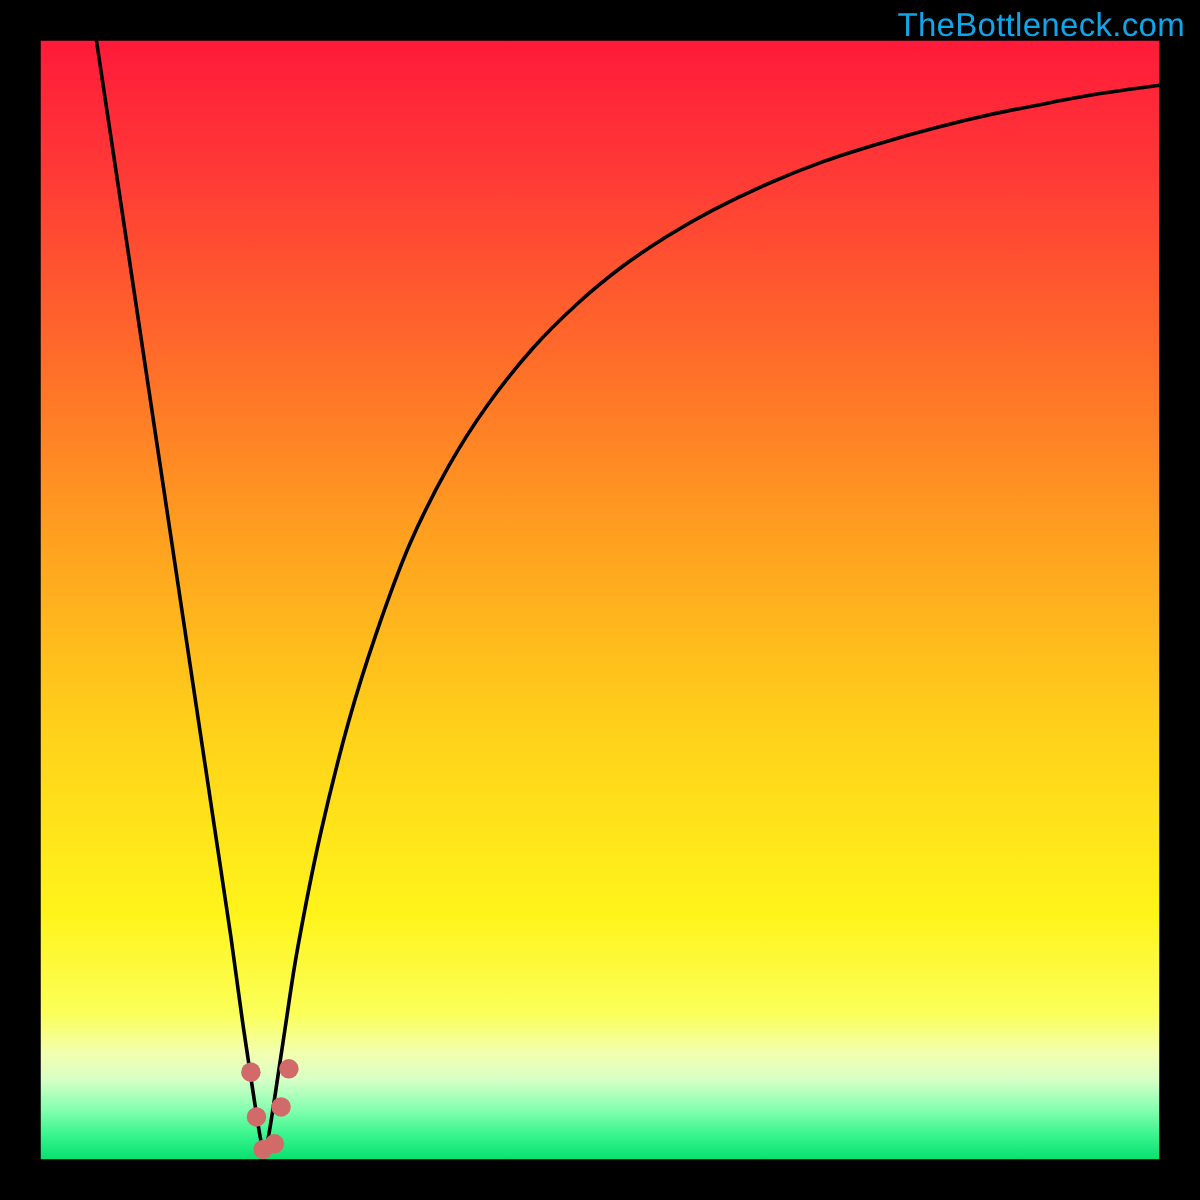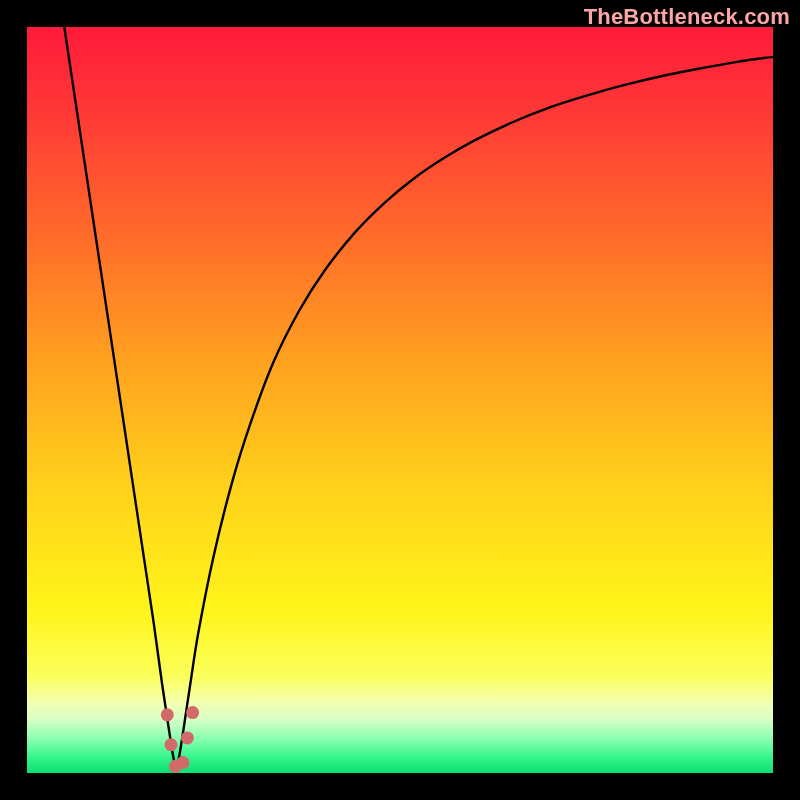--- a/index.html
+++ b/index.html
@@ -21,23 +21,23 @@
     position: absolute;
     left: 27px;
     top: 27px;
     width: 746px;
     height: 746px;
   }
   .watermark {
     position: absolute;
     top: 4px;
     right: 10px;
-    color: #fca5a5;
+    color: #0ea5e9;
     font-size: 22px;
-    font-weight: 700;
+    font-weight: 400;
     letter-spacing: 0.2px;
     user-select: none;
   }
   svg { display: block; }
 </style>
 </head>
 <body>
 
 <div class="frame">
   <div class="plot">

